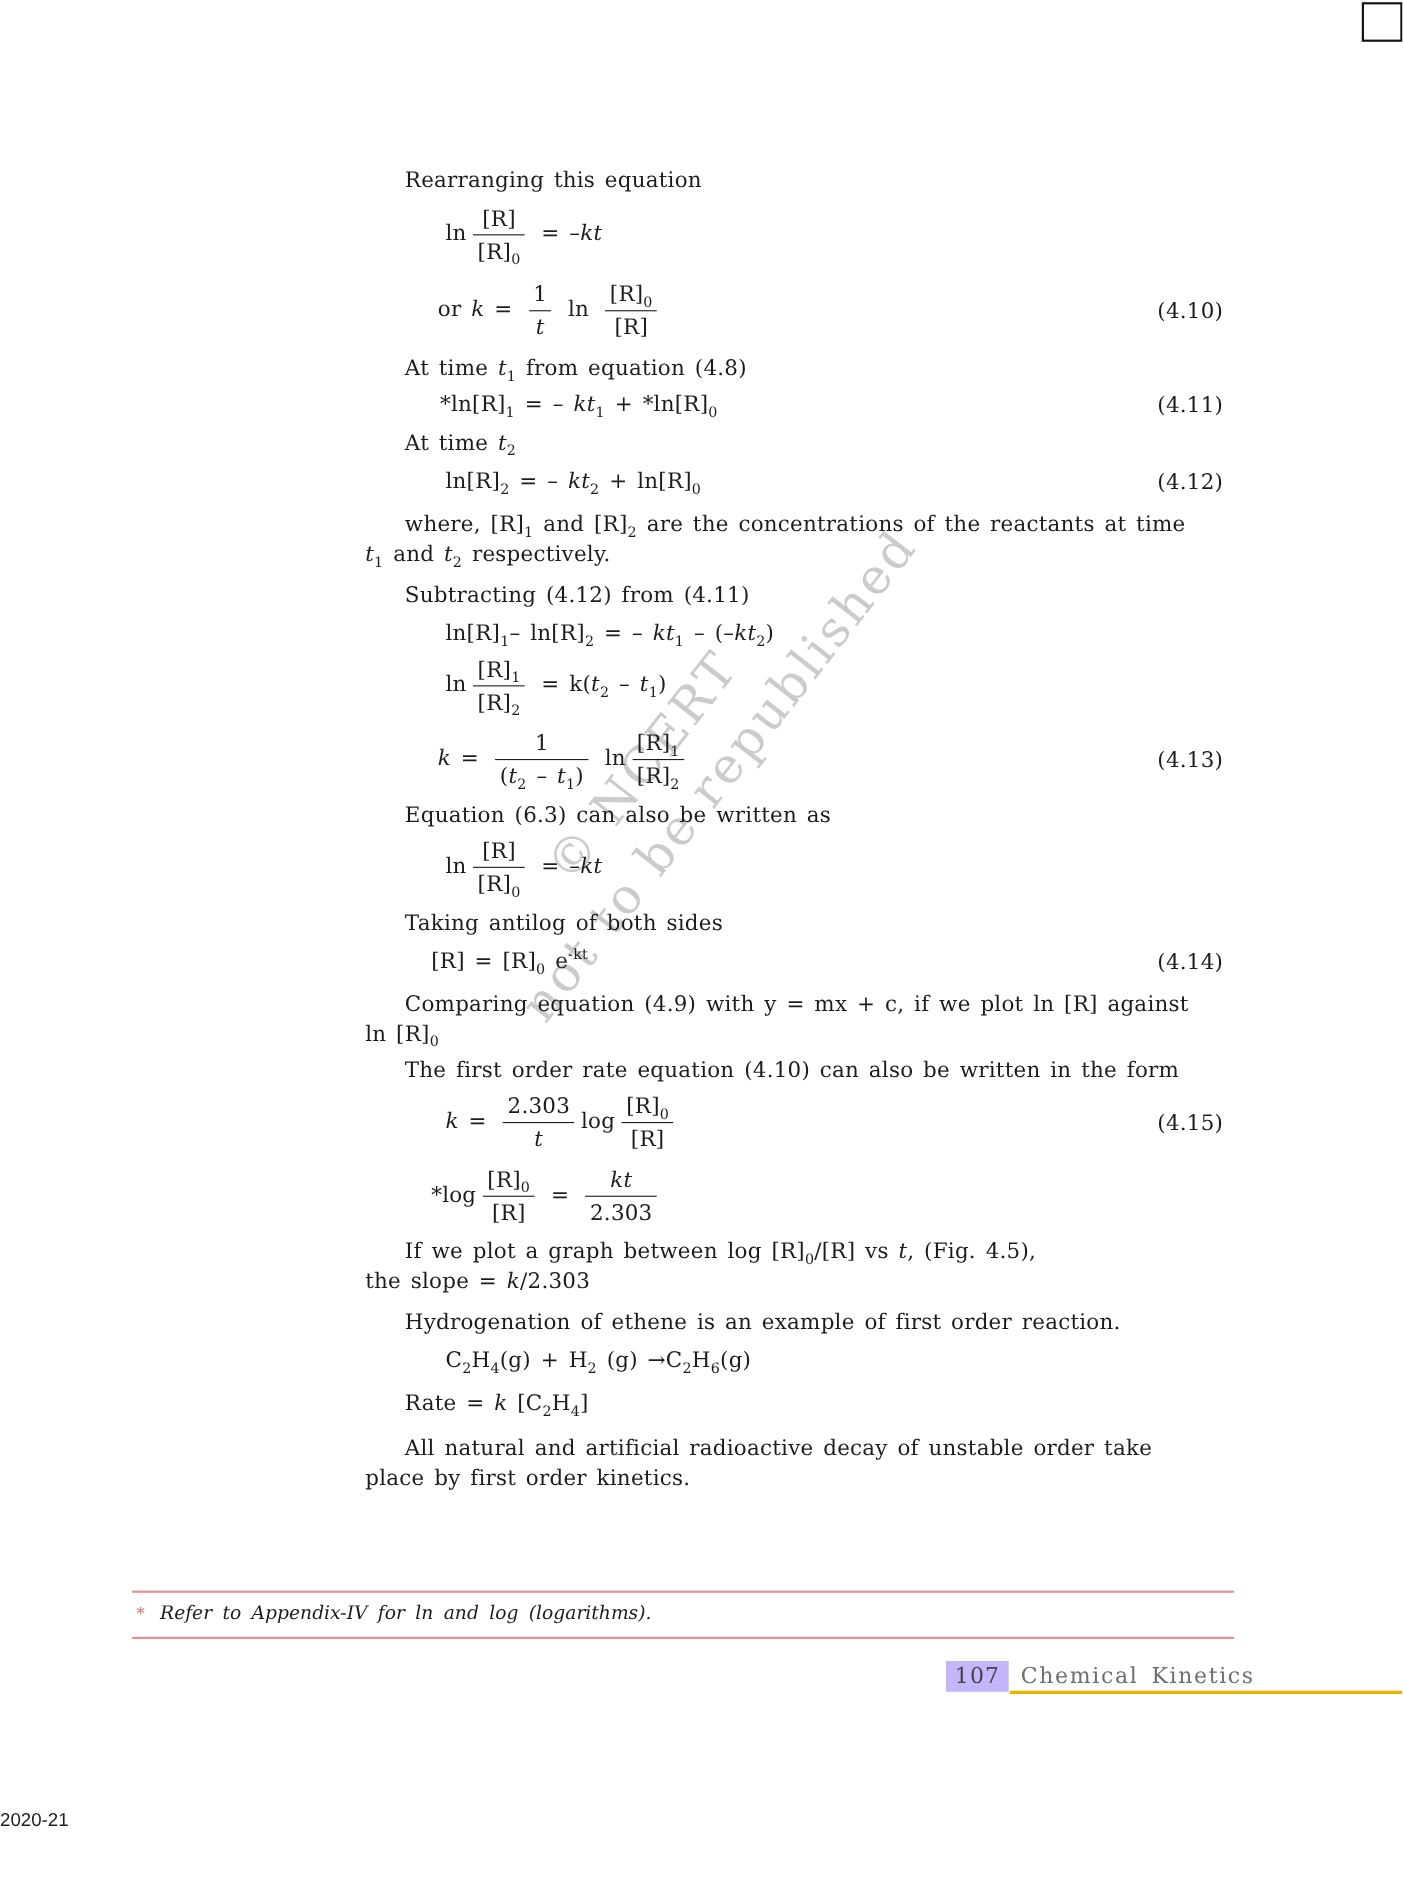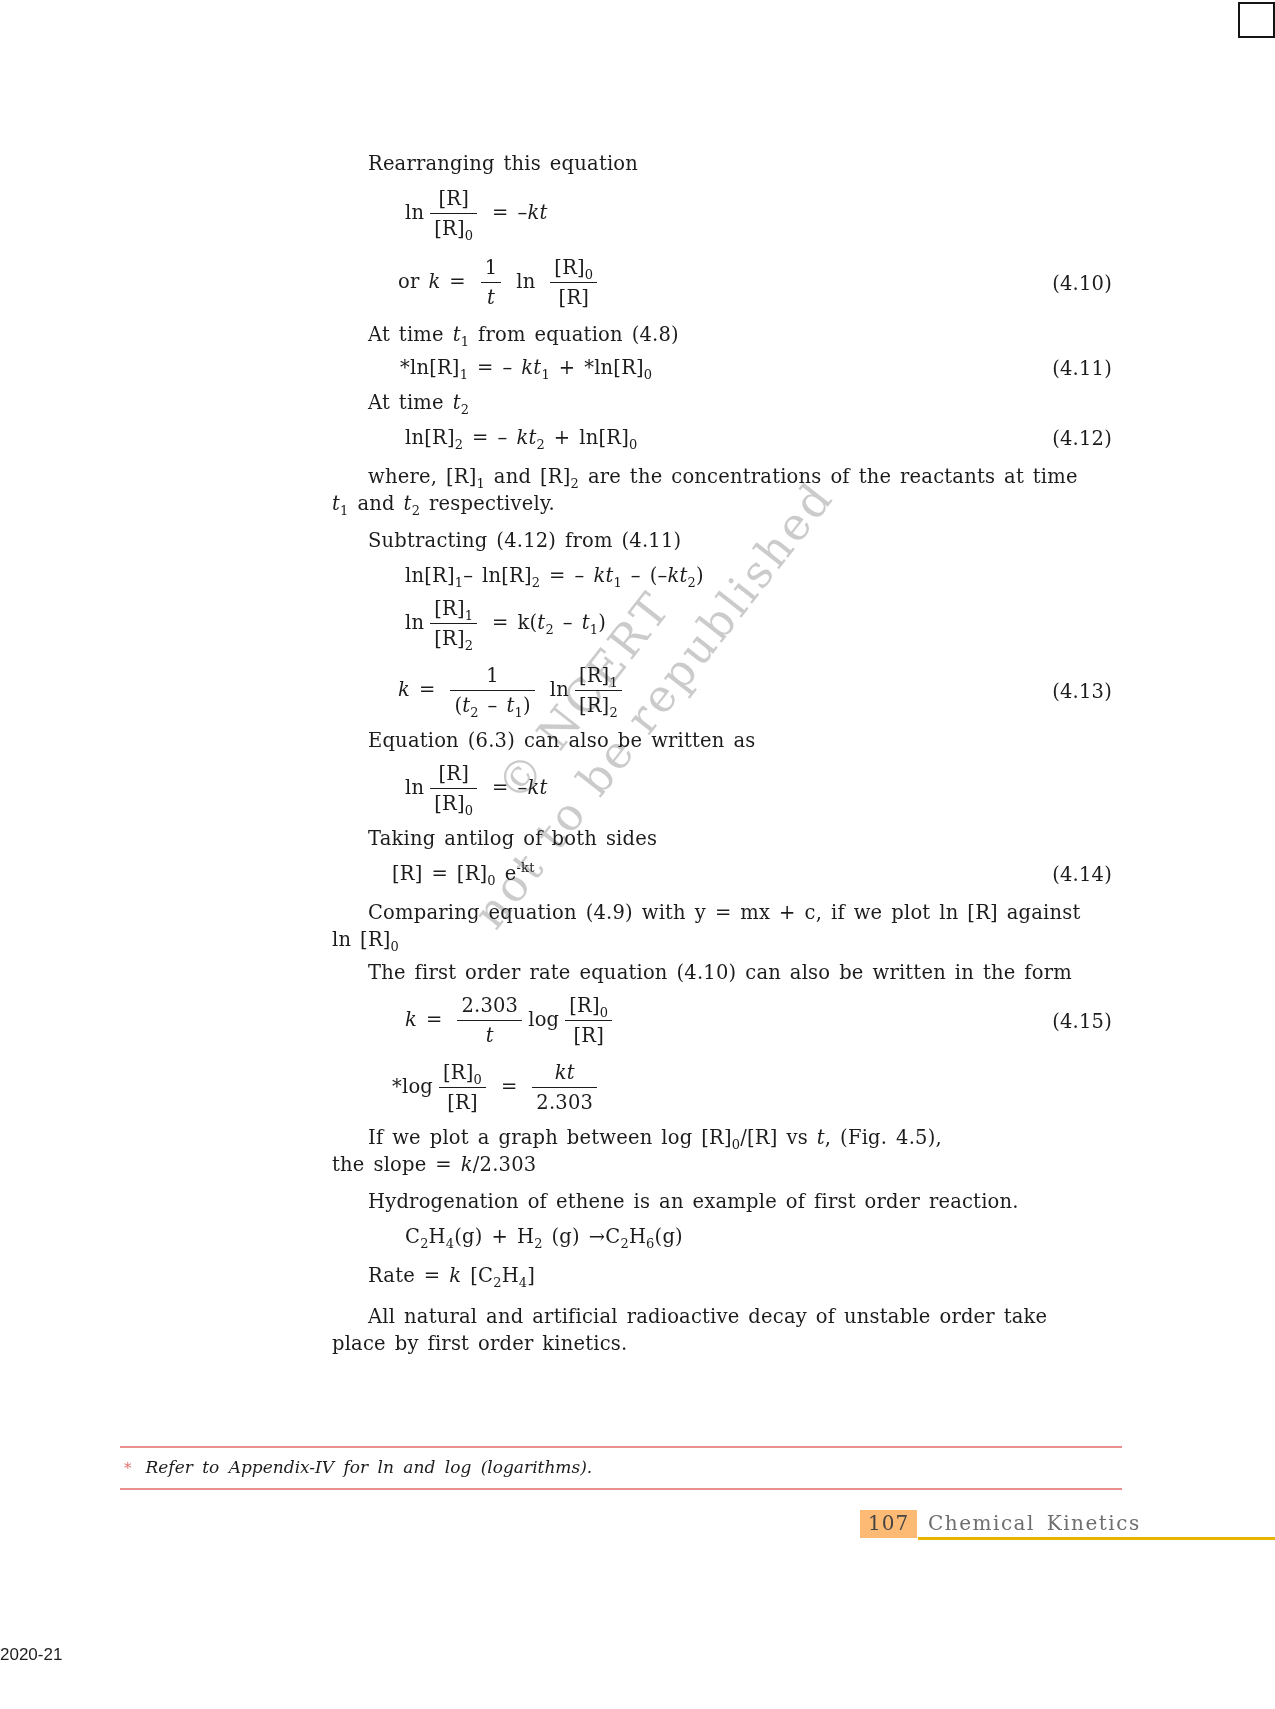--- a/index.html
+++ b/index.html
@@ -33,21 +33,21 @@
   .sp{font-size:13px;vertical-align:8px;line-height:0;text-align:right;}
   .eqno{position:absolute;right:0;top:50%;transform:translateY(-50%);font-size:19.5px;}
   .footnote{
     position:absolute;left:120px;top:1446px;width:998px;z-index:1;
     border-top:2px solid #e98f8f;border-bottom:2px solid #e98f8f;
     padding:9px 0 11px 4px;font-size:17px;font-style:italic;word-spacing:4px;
   }
   .footnote .star{color:#e06e6e;font-style:normal;margin-right:14px;font-size:15px;}
   .page-footer{position:absolute;left:0;top:0;width:1275px;height:1709px;pointer-events:none;}
   .pagenum-box{
-    position:absolute;left:860px;top:1510px;background:#fdba74;
+    position:absolute;left:860px;top:1510px;background:#c4b5fd;
     padding:1px 8px 3px;font-size:20px;color:#444;letter-spacing:1px;
   }
   .chapter-name{
     position:absolute;left:928px;top:1511px;font-size:20px;color:#6e6e6e;
     letter-spacing:1.5px;word-spacing:4px;
   }
   .footer-rule{
     position:absolute;left:918px;top:1537px;width:357px;height:3px;background:#E8B400;
   }
   .date-stamp{

